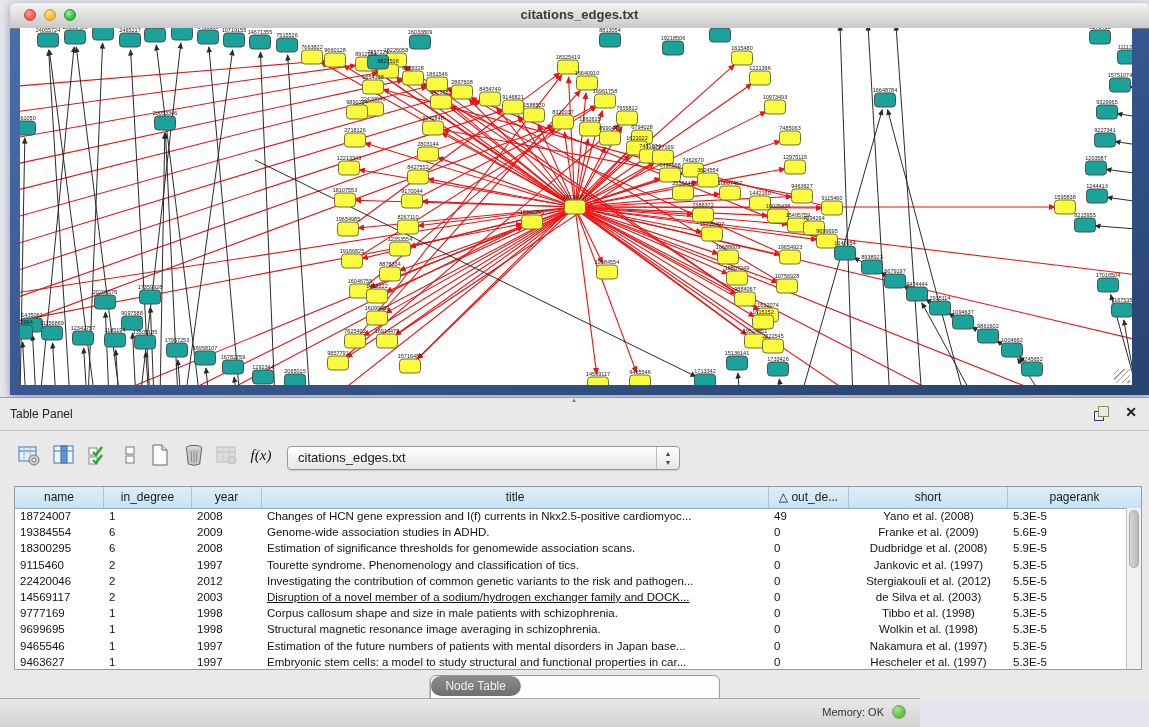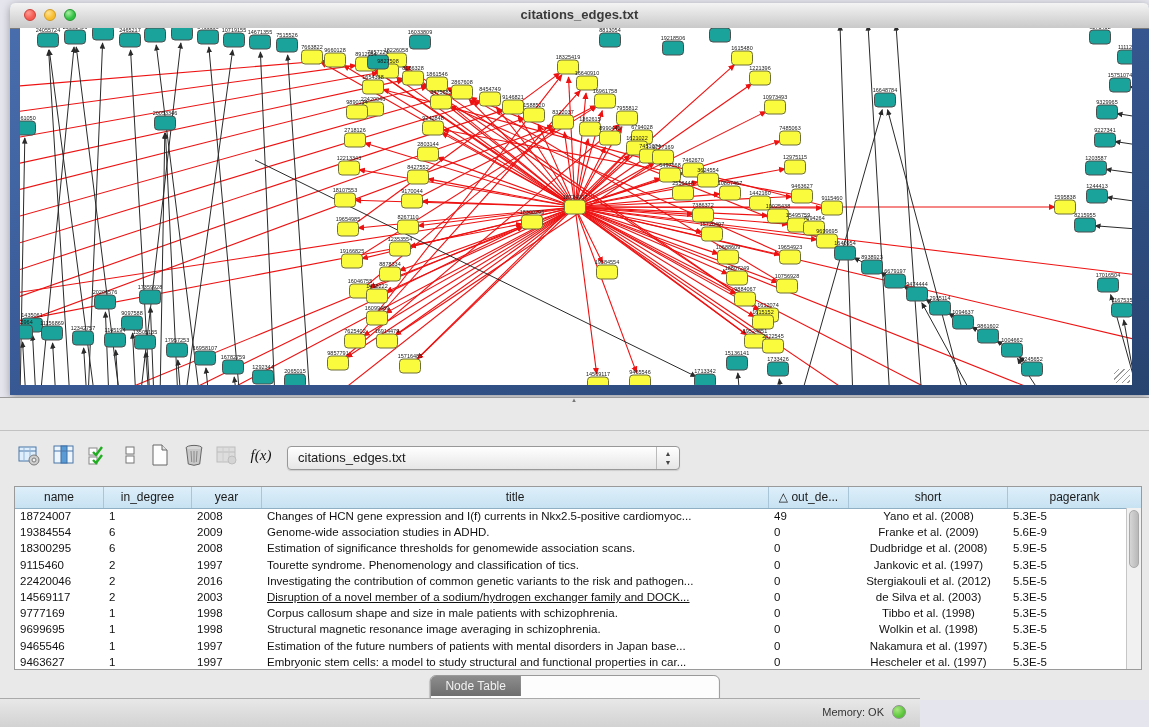--- a/index.html
+++ b/index.html
@@ -43,21 +43,21 @@
   #tbody{position:absolute;left:0;top:21px;right:14px;bottom:0;overflow:hidden;}
   .tr{display:flex;height:16.2px;}
   .td{box-sizing:border-box;font-size:11.5px;color:#111;line-height:16px;white-space:nowrap;overflow:hidden;padding-left:5px;flex-shrink:0;}
   .td.c-short{text-align:center;padding-left:0;}
   #vscroll{position:absolute;right:0;top:21px;bottom:0;width:14px;background:#f1f1f1;border-left:1px solid #c6c6c6;}
   #vscroll-thumb{position:absolute;left:1.5px;top:2px;width:10px;height:58px;border-radius:5px;background:linear-gradient(90deg,#d6d6d6,#b9b9b9);border:1px solid #a9a9a9;box-sizing:border-box;}
 
   #table-tabs{position:absolute;left:50%;transform:translateX(-50%);top:277px;display:flex;border:1px solid #9a9a9a;border-radius:6px;overflow:hidden;background:#fdfdfd;box-shadow:0 1px 1px rgba(0,0,0,.15);}
   .tab{padding:0 15px;height:20px;line-height:20px;font-size:12px;color:#222;background:linear-gradient(#ffffff,#f0f0f0);}
   .tab + .tab{border-left:1px solid #c4c4c4;margin-top:35px;}
-  .tab.active{background:linear-gradient(#8d8d8d,#6e6e6e);color:#f2f2f2;}
+  .tab.active{background:linear-gradient(#8d8d8d,#6e6e6e);color:#f2f2f2;border-radius:10px;}
 
   
   #status-bar{position:absolute;left:0;bottom:0;width:920px;height:28px;background:linear-gradient(#e8e8e8,#d2d2d2);border-top:1px solid #aaa;}
   #memory-label{position:absolute;right:36px;top:7px;font-size:11px;color:#333;}
   #memory-indicator{position:absolute;right:14px;top:6px;width:14px;height:14px;border-radius:50%;background:radial-gradient(circle at 35% 30%,#a8e87f,#57c437 65%);border:1px solid #909090;box-sizing:border-box;}
 
   
   .icon-svg{display:block;}
 </style>
 </head>
@@ -513,20 +513,28 @@
           <text x="1108" y="277" text-anchor="middle" font-size="5.5" fill="#1a1a1a">17016504</text>
           <text x="1122" y="302" text-anchor="middle" font-size="5.5" fill="#1a1a1a">1167535</text>
         </g>
     </svg>
     <div id="resize-grip"></div>
   </div>
 </div>
 
 <div id="table-panel">
   <div id="panel-drag-handle">▴</div>
+  <div id="panel-header">
+    <div id="panel-title">Table Panel</div>
+    <div id="float-icon">
+        <span class="sq1"></span>
+        <span class="sq2"></span>
+      </div>
+    <div id="panel-close">✕</div>
+  </div>
   <div id="panel-header-divider"></div>
 
   <div id="toolbar">
     <div class="tool-btn" style="left:16px">
       <svg class="icon-svg" width="24" height="24">
           <rect x="2" y="4" width="17" height="14" fill="#dfeefc" stroke="#4a77a8"></rect>
           <line x1="2" y1="8" x2="19" y2="8" stroke="#4a77a8"></line>
           <line x1="7" y1="4" x2="7" y2="18" stroke="#8fb6d8"></line>
           <line x1="13" y1="4" x2="13" y2="18" stroke="#8fb6d8"></line>
           <circle cx="17" cy="17" r="5" fill="#cfcfcf" stroke="#7a7a7a"></circle>
@@ -633,21 +641,21 @@
           <div class="td c-in_degree" style="width: 88px;">2</div>
           <div class="td c-year" style="width: 70px;">1997</div>
           <div class="td c-title" style="width: 507px;">Tourette syndrome. Phenomenology and classification of tics.</div>
           <div class="td c-out_degree" style="width: 80px;">0</div>
           <div class="td c-short" style="width: 159px;">Jankovic et al. (1997)</div>
           <div class="td c-pagerank" style="width: 119px;">5.3E-5</div>
         </div>
         <div class="tr">
           <div class="td c-name" style="width: 89px;">22420046</div>
           <div class="td c-in_degree" style="width: 88px;">2</div>
-          <div class="td c-year" style="width: 70px;">2016</div>
+          <div class="td c-year" style="width: 70px;">2012</div>
           <div class="td c-title" style="width: 507px;">Investigating the contribution of common genetic variants to the risk and pathogen...</div>
           <div class="td c-out_degree" style="width: 80px;">0</div>
           <div class="td c-short" style="width: 159px;">Stergiakouli et al. (2012)</div>
           <div class="td c-pagerank" style="width: 119px;">5.5E-5</div>
         </div>
         <div class="tr">
           <div class="td c-name" style="width: 89px;">14569117</div>
           <div class="td c-in_degree" style="width: 88px;">2</div>
           <div class="td c-year" style="width: 70px;">2003</div>
           <div class="td c-title" style="width: 507px; text-decoration: underline;">Disruption of a novel member of a sodium/hydrogen exchanger family and DOCK...</div>

